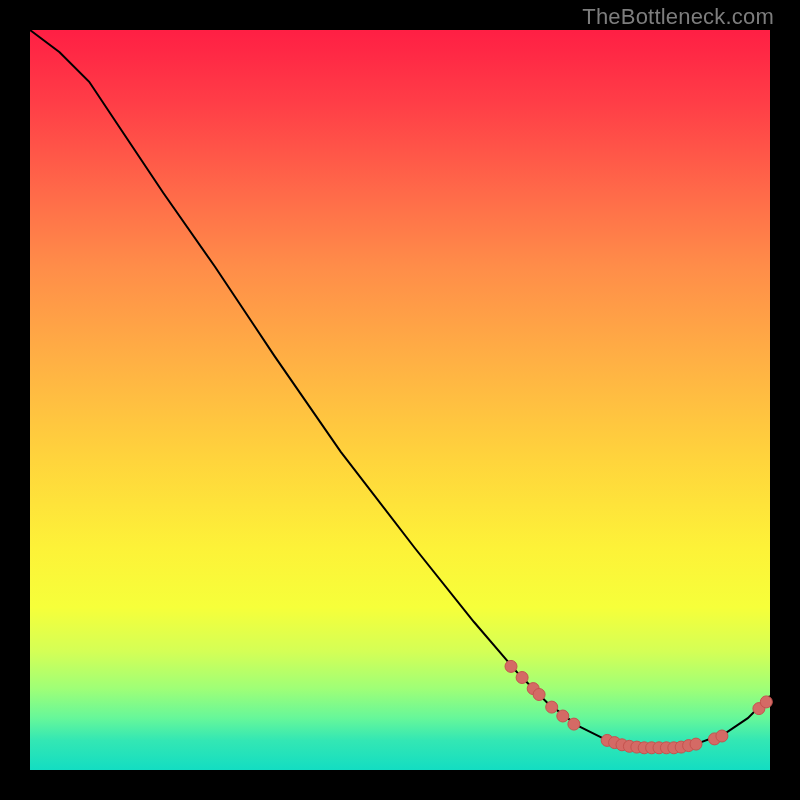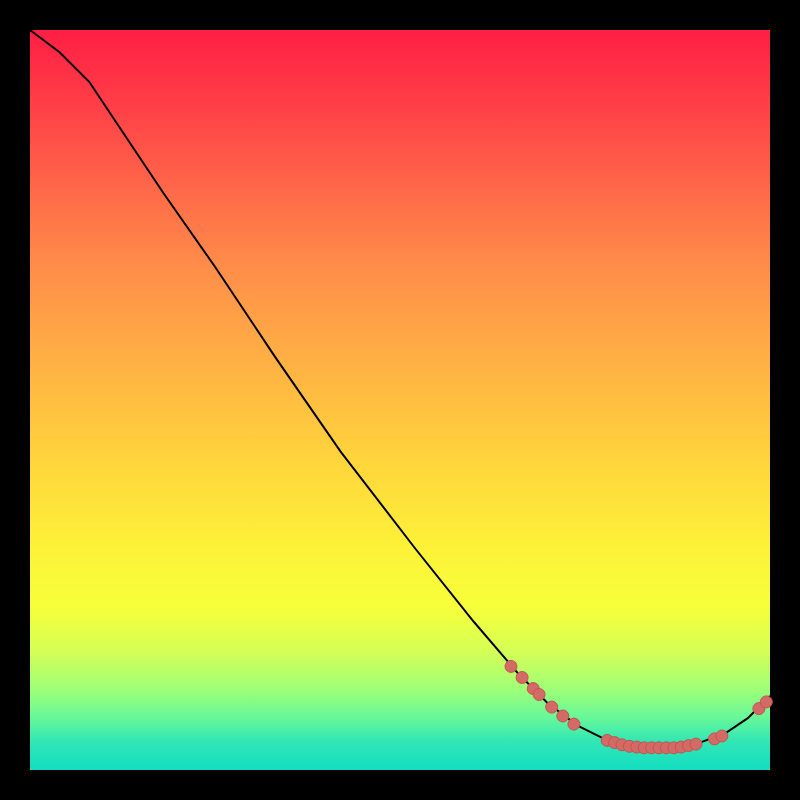--- a/index.html
+++ b/index.html
@@ -56,20 +56,21 @@
     top: 0;
     width: 740px;
     height: 740px;
     overflow: visible;
   }
 </style>
 </head>
 <body>
 
 <div class="frame">
+  <div class="watermark">TheBottleneck.com</div>
 
   <div class="plot-area">
     <svg class="curve" viewBox="0 0 740 740">
       <path id="curve-path" fill="none" stroke="#000000" stroke-width="2" d="M0.0 0.0 L29.6 22.2 L59.2 51.8 L88.8 96.2 L133.2 162.8 L185.0 236.8 L244.2 325.6 L310.8 421.8 L384.8 518.0 L444.0 592.0 L488.4 643.8 L518.0 673.4 L547.6 695.6 L577.2 710.4 L606.8 717.8 L636.4 717.8 L666.0 714.1 L695.6 703.0 L717.8 688.2 L740.0 666.0"></path>
       <g id="markers-group">
           <circle cx="481.0" cy="636.4" r="6" fill="#d46a65" stroke="#c5534f" stroke-width="1"></circle>
           <circle cx="492.1" cy="647.5" r="6" fill="#d46a65" stroke="#c5534f" stroke-width="1"></circle>
           <circle cx="503.2" cy="658.6" r="6" fill="#d46a65" stroke="#c5534f" stroke-width="1"></circle>
           <circle cx="509.1" cy="664.5" r="6" fill="#d46a65" stroke="#c5534f" stroke-width="1"></circle>
           <circle cx="521.7" cy="677.1" r="6" fill="#d46a65" stroke="#c5534f" stroke-width="1"></circle>

